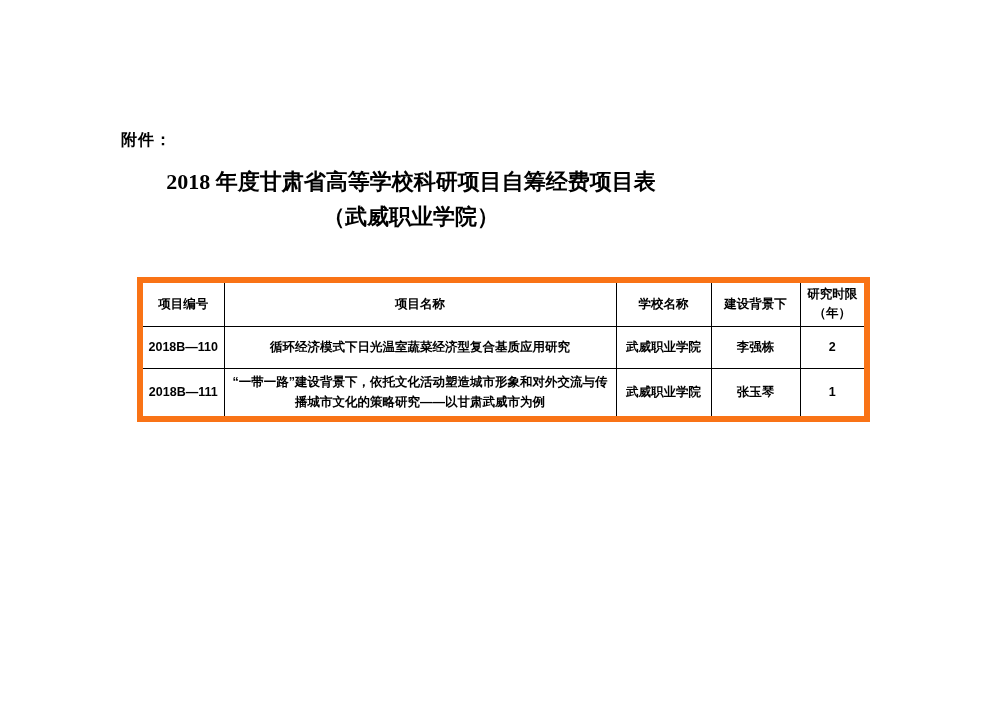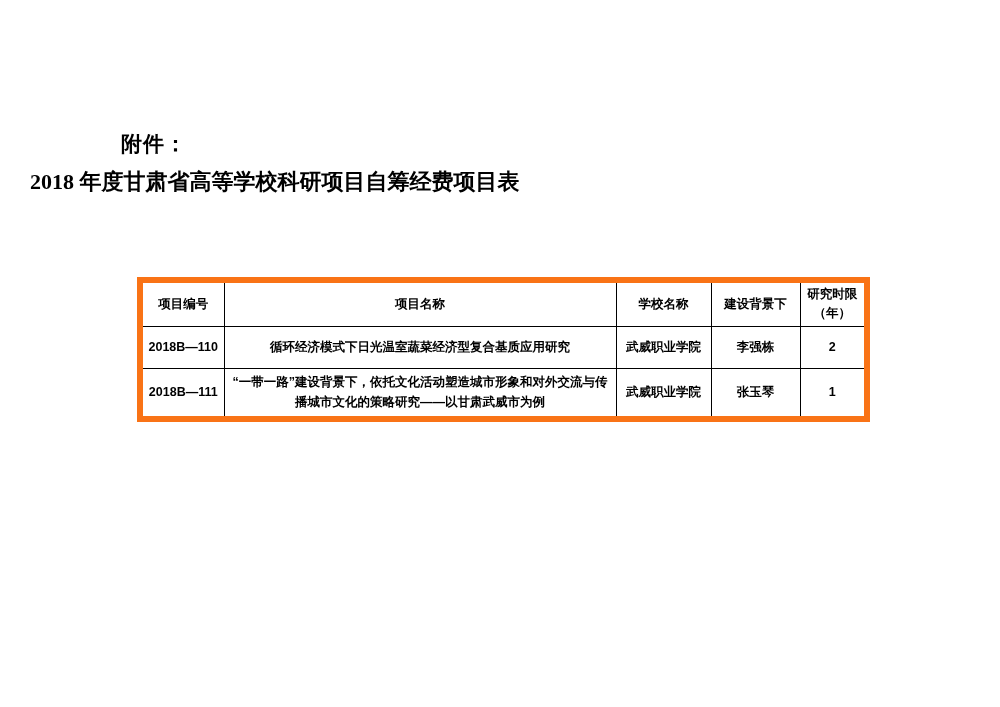--- a/index.html
+++ b/index.html
@@ -17,29 +17,29 @@
   }
   .page {
     position: absolute;
     inset: 0;
     background: #ffffff;
   }
   .attachment-label {
     position: absolute;
     left: 121px;
     top: 130px;
-    font-size: 21px;
+    font-size: 16px;
     font-weight: 600;
     letter-spacing: 1px;
   }
   .doc-title {
     position: absolute;
-    left: 12px;
+    left: 0;
     width: 804px;
-    text-align: left;
+    text-align: center;
     text-indent: 18px;
     font-family: "Liberation Serif", "DejaVu Serif", serif;
     font-weight: bold;
     font-size: 22px;
     white-space: nowrap;
   }
   .doc-title.line1 { top: 167px; }
   .doc-title.line2 { top: 202px; }
 
   table.projects {
@@ -71,20 +71,21 @@
 </style>
 </head>
 <body>
 
 <div class="page">
 
   <div class="attachment-label">附件：</div>
 
   <div class="doc-title line1">2018 年度甘肃省高等学校科研项目自筹经费项目表</div>
 
+  <div class="doc-title line2">（武威职业学院）</div>
 
   <table class="projects">
     <colgroup>
       <col style="width:84px">
       <col style="width:392px">
       <col style="width:95px">
       <col style="width:89px">
       <col style="width:67px">
     </colgroup>
     <thead>

